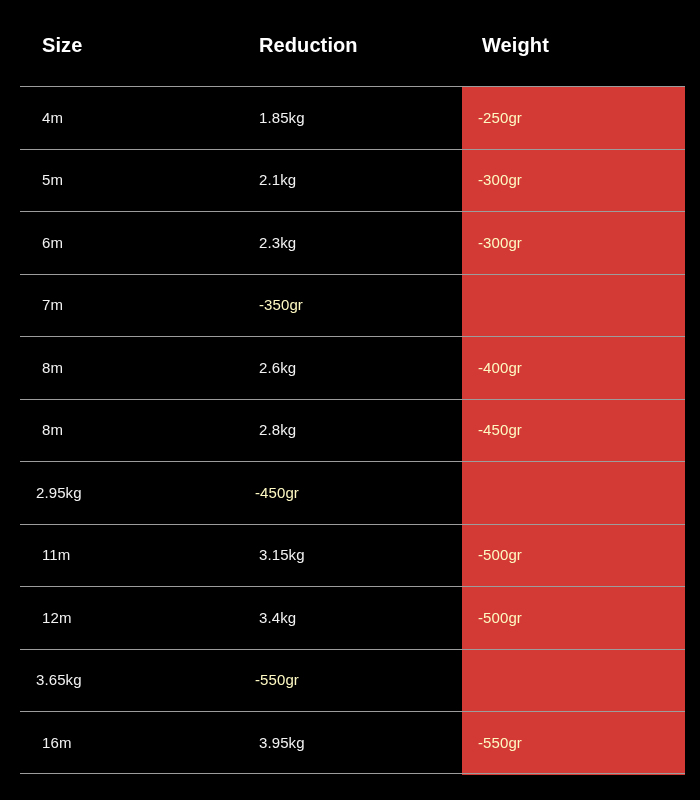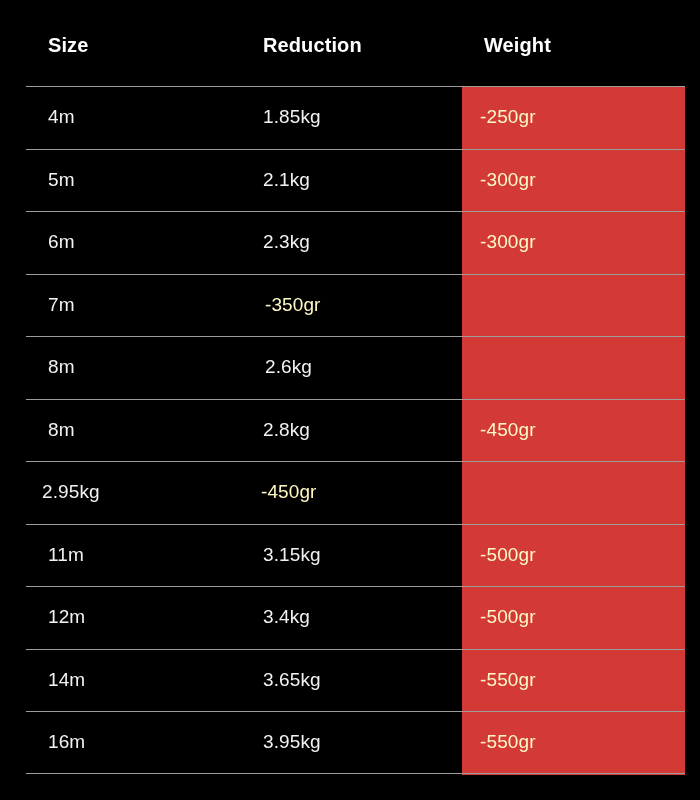--- a/index.html
+++ b/index.html
@@ -41,21 +41,20 @@
     width: 700px;
   }
 
   .row {
     display: flex;
     align-items: center;
     box-sizing: border-box;
     height: 62.5px;
     padding-left: 20px;
     padding-right: 15px;
-    margin-left: 6px;
   }
 
   .row.header {
     height: 86px;
     padding-top: 4px;
     align-items: center;
   }
 
   
   .row.body {
@@ -94,21 +93,21 @@
 
   .header .cell {
     font-weight: 700;
     font-size: 20px;
     letter-spacing: 0.1px;
     color: #ffffff;
   }
 
   .body .cell {
     font-weight: 400;
-    font-size: 19px;
+    font-size: 15px;
     letter-spacing: 0.1px;
     color: #f2f2f2;
   }
 
   .body .col-red {
     color: #fef9c3;
   }
 </style>
 </head>
 <body>
@@ -144,20 +143,21 @@
     </div>
 
     <div class="row body">
       <div class="cell col-size">7m</div>
       <div class="cell col-red">-350gr</div>
     </div>
 
     <div class="row body">
       <div class="cell col-size">8m</div>
       <div class="cell col-weight">2.6kg</div>
+      <div class="cell col-red">-400gr</div>
     </div>
 
     <div class="row body">
       <div class="cell col-size">8m</div>
       <div class="cell col-weight">2.8kg</div>
       <div class="cell col-red">-450gr</div>
     </div>
 
     <div class="row body">
       <div class="cell col-weight">2.95kg</div>
@@ -170,21 +170,20 @@
       <div class="cell col-red">-500gr</div>
     </div>
 
     <div class="row body">
       <div class="cell col-size">12m</div>
       <div class="cell col-weight">3.4kg</div>
       <div class="cell col-red">-500gr</div>
     </div>
 
     <div class="row body">
-      <div class="cell col-size">14m</div>
       <div class="cell col-weight">3.65kg</div>
       <div class="cell col-red">-550gr</div>
     </div>
 
     <div class="row body last">
       <div class="cell col-size">16m</div>
       <div class="cell col-weight">3.95kg</div>
       <div class="cell col-red">-550gr</div>
     </div>
 

